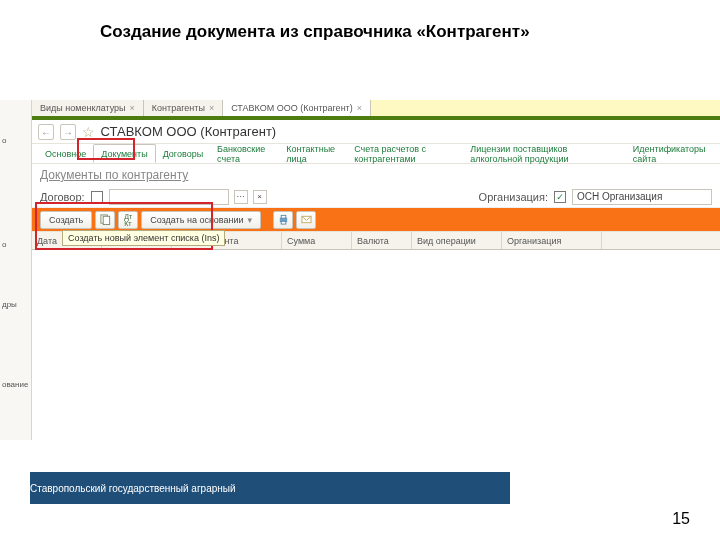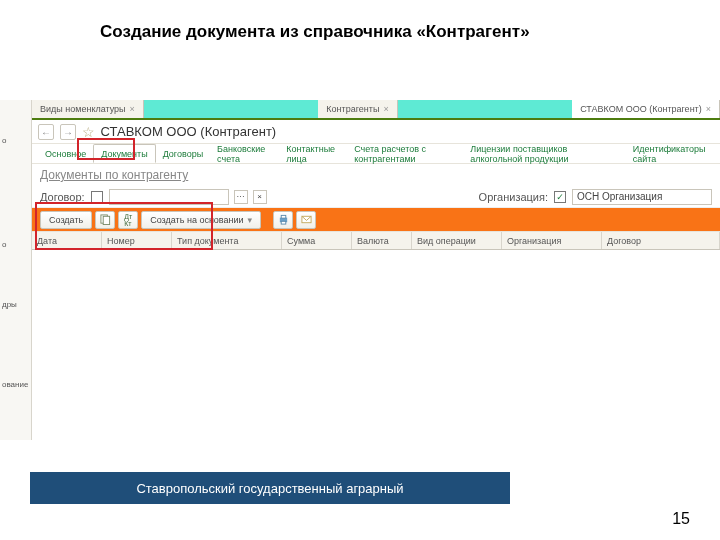--- a/index.html
+++ b/index.html
@@ -1,31 +1,31 @@
 <!DOCTYPE html>
 <html><head>
 <meta charset="utf-8">
 <style>
   * { box-sizing: border-box; margin: 0; padding: 0; }
   body { width: 720px; height: 540px; font-family: Arial, sans-serif; background: #fff; position: relative; overflow: hidden; }
   .slide-title { position: absolute; top: 22px; left: 100px; font-size: 17px; font-weight: bold; color: #000; }
   .page-num { position: absolute; bottom: 12px; right: 30px; font-size: 16px; font-weight: normal; }
-  .footer-bar { position: absolute; bottom: 36px; left: 30px; width: 480px; height: 32px; background: #1f4e79; color: #fff; font-size: 13px; display: flex; align-items: center; justify-content: center; overflow: hidden; white-space: nowrap; }
+  .footer-bar { position: absolute; bottom: 36px; left: 30px; width: 480px; height: 32px; background: #1f4e79; color: #fff; font-size: 10px; display: flex; align-items: center; justify-content: flex-start; overflow: hidden; white-space: nowrap; }
 
   
   .app { position: absolute; top: 100px; left: 0; width: 720px; height: 340px; background: #fff; font-size: 10px; color: #444; }
 
   
   .leftbar { position: absolute; left: 0; top: 0; width: 32px; height: 100%; background: #f8f7f3; border-right: 1px solid #d8d5cc; }
   .leftbar .lbl { position: absolute; font-size: 8px; color: #555; left: 2px; white-space: nowrap; }
   .lb1 { top: 36px; } .lb2 { top: 140px; } .lb3 { top: 200px; } .lb4 { top: 280px; text-align: right; }
 
   .main { position: absolute; left: 32px; right: 0; top: 0; bottom: 0; display: flex; flex-direction: column; }
 
-  .tabs { height: 20px; border-bottom: 2px solid #4d7c0f; display: flex; align-items: stretch; background: #5eead4; justify-content: space-between; }
+  .tabs { height: 20px; border-bottom: 4px solid #4d7c0f; display: flex; align-items: stretch; background: #fef9c3; }
   .tab { padding: 0 8px; display: flex; align-items: center; gap: 4px; border-right: 1px solid #c9c5ba; background: #f5f3ec; font-size: 9px; color: #555; cursor: pointer; }
   .tab.active { background: #fff; }
   .tab .x { color: #999; font-size: 9px; }
 
   .hdrrow { height: 24px; display: flex; align-items: center; gap: 6px; padding: 0 6px; border-bottom: 1px solid #e7e4db; }
   .arrow { width: 16px; height: 16px; border: 1px solid #c9c5ba; border-radius: 2px; display: flex; align-items: center; justify-content: center; font-size: 10px; color: #888; background: #fff; cursor: pointer; }
   .star { color: #b5aa7e; font-size: 14px; }
   .hdrtitle { font-size: 13px; color: #333; }
 
   .subtabs { height: 20px; display: flex; align-items: center; gap: 0; padding: 0 6px; border-bottom: 1px solid #e7e4db; }
@@ -140,31 +140,31 @@
             <rect x="3.5" y="8" width="5" height="3" fill="#fff" stroke="#5a89ab"></rect>
           </svg>
       </div>
       <div class="btn icon">
         <svg viewBox="0 0 12 12">
             <rect x="1" y="2.5" width="10" height="7" fill="#fff" stroke="#c2a85b"></rect>
             <path d="M1 2.5 L6 7 L11 2.5" fill="none" stroke="#c2a85b"></path>
           </svg>
       </div>
 
+      <div class="tooltip" style="left:30px; top:22px;">Создать новый элемент списка (Ins)</div>
     </div>
 
     <div class="gridhdr">
       <div class="gh" style="width:70px">Дата</div>
       <div class="gh" style="width:70px">Номер</div>
       <div class="gh" style="width:110px">Тип документа</div>
       <div class="gh" style="width:70px">Сумма</div>
       <div class="gh" style="width:60px">Валюта</div>
       <div class="gh" style="width:90px">Вид операции</div>
       <div class="gh" style="width:100px">Организация</div>
-      <div class="gh" style="flex:1">Договор</div>
     </div>
 
     <div class="gridbody"></div>
   </div>
 
   <div class="redbox1" style="left:77px; top:38px; width:58px; height:22px;"></div>
   <div class="redbox1" style="left:35px; top:102px; width:178px; height:48px;"></div>
 </div>
 
 <div class="footer-bar">

